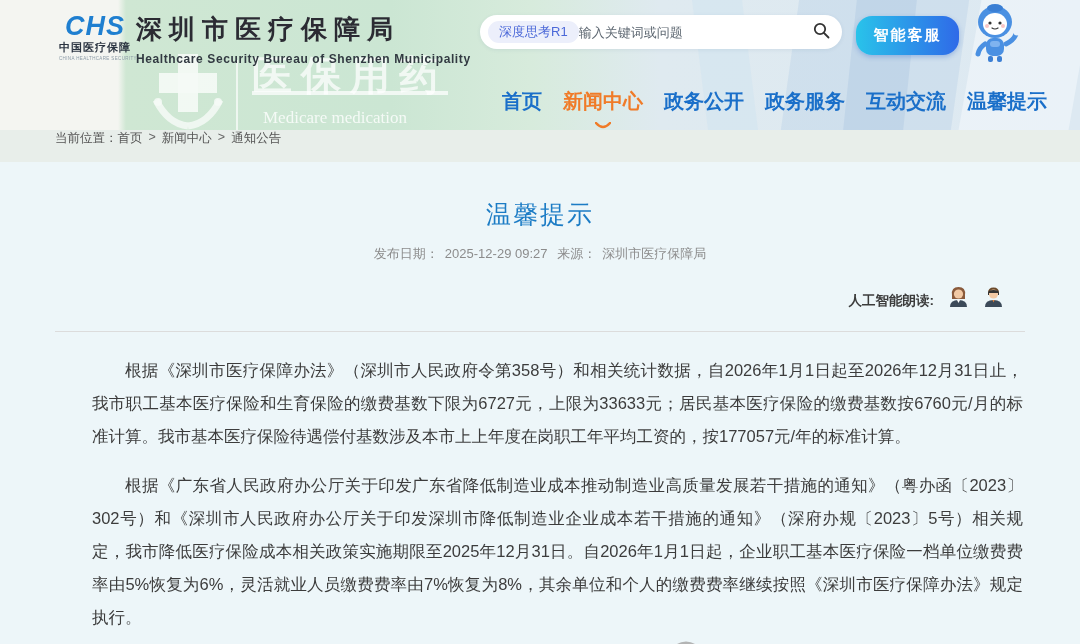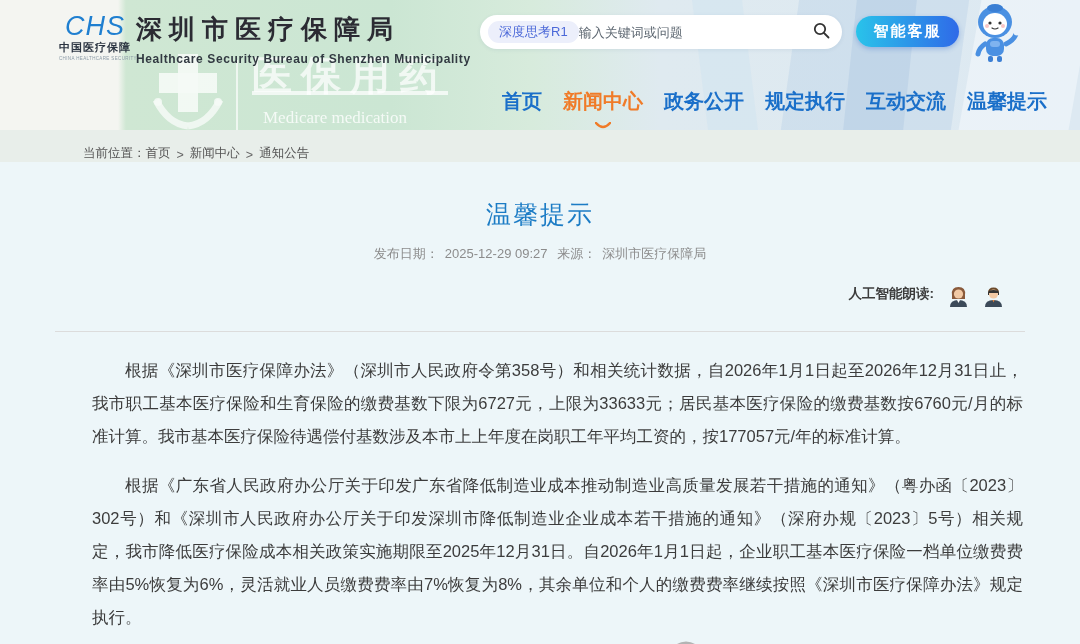--- a/index.html
+++ b/index.html
@@ -15,21 +15,21 @@
   .doc-shape1 { position:absolute; right:120px; top:0; width:170px; height:130px;
     background:#c3d7ea; transform:skewX(-8deg); opacity:.55; }
   .doc-shape2 { position:absolute; right:170px; top:0; width:60px; height:130px;
     background:#9fbedd; transform:skewX(-6deg); opacity:.5; }
   .doc-shape3 { position:absolute; right:0; top:0; width:110px; height:130px;
     background:#eef4f9; transform:skewX(-10deg); opacity:.8; }
   .doc-shape4 { position:absolute; right:330px; top:0; width:50px; height:130px;
     background:#d2e4f0; transform:skewX(7deg); opacity:.6; }
 
   .chs-logo { position:absolute; left:55px; top:12px; width:80px; text-align:center; }
-  .chs-abbr { font-size:27px; font-weight:normal; font-style:italic; color:#1f7fd0;
+  .chs-abbr { font-size:27px; font-weight:bold; font-style:italic; color:#1f7fd0;
     letter-spacing:1px; line-height:28px;text-align:center; }
   .chs-cn { font-size:11px; font-weight:bold; color:#2a3340; letter-spacing:1px; }
   .chs-en { font-size:5px; color:#8b9aa6; letter-spacing:.4px; white-space:nowrap; transform:scale(.9); }
 
   .site-title-block { position:absolute; left:136px; top:12px; }
   .site-title { font-size:26px; font-weight:bold; color:#2b2b33; letter-spacing:7px; }
   .site-subtitle { font-size:12px; font-weight:bold; color:#323a42; letter-spacing:.6px; margin-top:5px; }
 
   .emblem { position:absolute; left:150px; top:52px; width:80px; height:78px; opacity:.8; }
   .banner-divider { position:absolute; left:236px; top:60px; width:2px; height:70px;
@@ -43,49 +43,49 @@
     background:#fff; border-radius:17px; display:flex; align-items:center;
     box-shadow:0 1px 4px rgba(0,60,120,.08); }
   .search-tag { margin-left:8px; padding:2px 11px; background:#eceffb; color:#4b68d8;
     font-size:13px; border-radius:13px; white-space:nowrap; }
   .search-input { flex:1; border:none; outline:none; background:transparent;
     font-size:13px; color:#333; padding:0 0; font-family:inherit; }
   .search-input::placeholder { color:#5c6670; }
   .search-btn { width:30px; height:30px; border:none; background:transparent;
     display:flex; align-items:center; justify-content:center; margin-right:6px; cursor:pointer; }
 
-  .smart-btn { position:absolute; left:856px; top:16px; width:103px; height:31px;
+  .smart-btn { position:absolute; left:856px; top:16px; width:103px; height:39px;
     border:none; border-radius:16px; cursor:pointer;
     background:linear-gradient(90deg,#29c3ea,#2f6ae8);
     color:#fff; font-size:15px; font-weight:bold; letter-spacing:2px;
     font-family:inherit; box-shadow:0 2px 5px rgba(30,90,200,.3); }
 
   .mascot { position:absolute; left:963px; top:2px; }
 
   .nav { position:absolute; left:502px; top:88px; display:flex; gap:21px; }
   .nav-item { position:relative; font-size:20px; font-weight:bold; color:#1a6fc9;
     cursor:pointer; white-space:nowrap; }
   .nav-item.active { color:#f07b28; }
   .nav-caret { position:absolute; left:50%; transform:translateX(-50%); top:24px; }
 
   
   .breadcrumb-bar { width:1080px; height:32px; background:#e8eeea;
-    display:flex; align-items:flex-end; padding-left:83px;
+    display:flex; align-items:flex-start; padding-left:55px;
     font-size:12.5px; color:#555; }
   .breadcrumb-bar .crumb { color:#555; cursor:pointer; }
   .breadcrumb-bar .sep { margin:0 6px; color:#666; }
 
   
   .content { position:relative; width:1080px; height:544px; background:#edf6f9; overflow:hidden; }
   .article-title { margin-top:36px; text-align:center; font-size:25px;
     color:#1c7cc5; letter-spacing:2px; }
   .article-meta { margin-top:14px; text-align:center; font-size:13px; color:#8c8c8c; }
   .article-meta span { margin:17px 3px; }
   .ai-read { position:absolute; top:123px; right:76px; display:flex;
-    align-items:flex-start; gap:14px; font-size:13.5px; font-weight:bold; color:#3c3c3c; }
+    align-items:flex-end; gap:14px; font-size:13.5px; font-weight:bold; color:#3c3c3c; }
   .ai-read .avatar { cursor:pointer; }
   .rule { margin:0 55px; border:none; border-top:1px solid #dcdcdc; position:absolute;
     top:169px; left:0; right:0; }
   .article-body { position:absolute; top:192px; left:57px; right:57px; }
   .article-body p { font-size:16.5px; line-height:33px; color:#3c3c3c;
     text-indent:2em; text-align:justify; margin-bottom:16px;margin-left:35px; }
 
   .share-row { position:absolute; left:57px; bottom:10px; display:flex;
     align-items:center; gap:9px; }
   .share-label { font-size:13px; color:#555; margin-right:2px; }
@@ -187,21 +187,21 @@
       <div class="nav-item">首页</div>
       <div class="nav-item active">
         <span>新闻中心</span>
         <span class="nav-caret">
           <svg width="16" height="8" viewBox="0 0 16 8">
             <path d="M1 1 Q8 9 15 1" stroke="#f07b28" stroke-width="2.4" fill="none" stroke-linecap="round"></path>
           </svg>
         </span>
       </div>
       <div class="nav-item">政务公开</div>
-      <div class="nav-item">规定执行</div>
+      <div class="nav-item">政务服务</div>
       <div class="nav-item">互动交流</div>
       <div class="nav-item">温馨提示</div>
     </div>
   </div>
 
   <div class="breadcrumb-bar">
     <span>当前位置：</span>
     <span class="crumb">首页</span>
     <span class="sep">&gt;</span>
     <span class="crumb">新闻中心</span>

